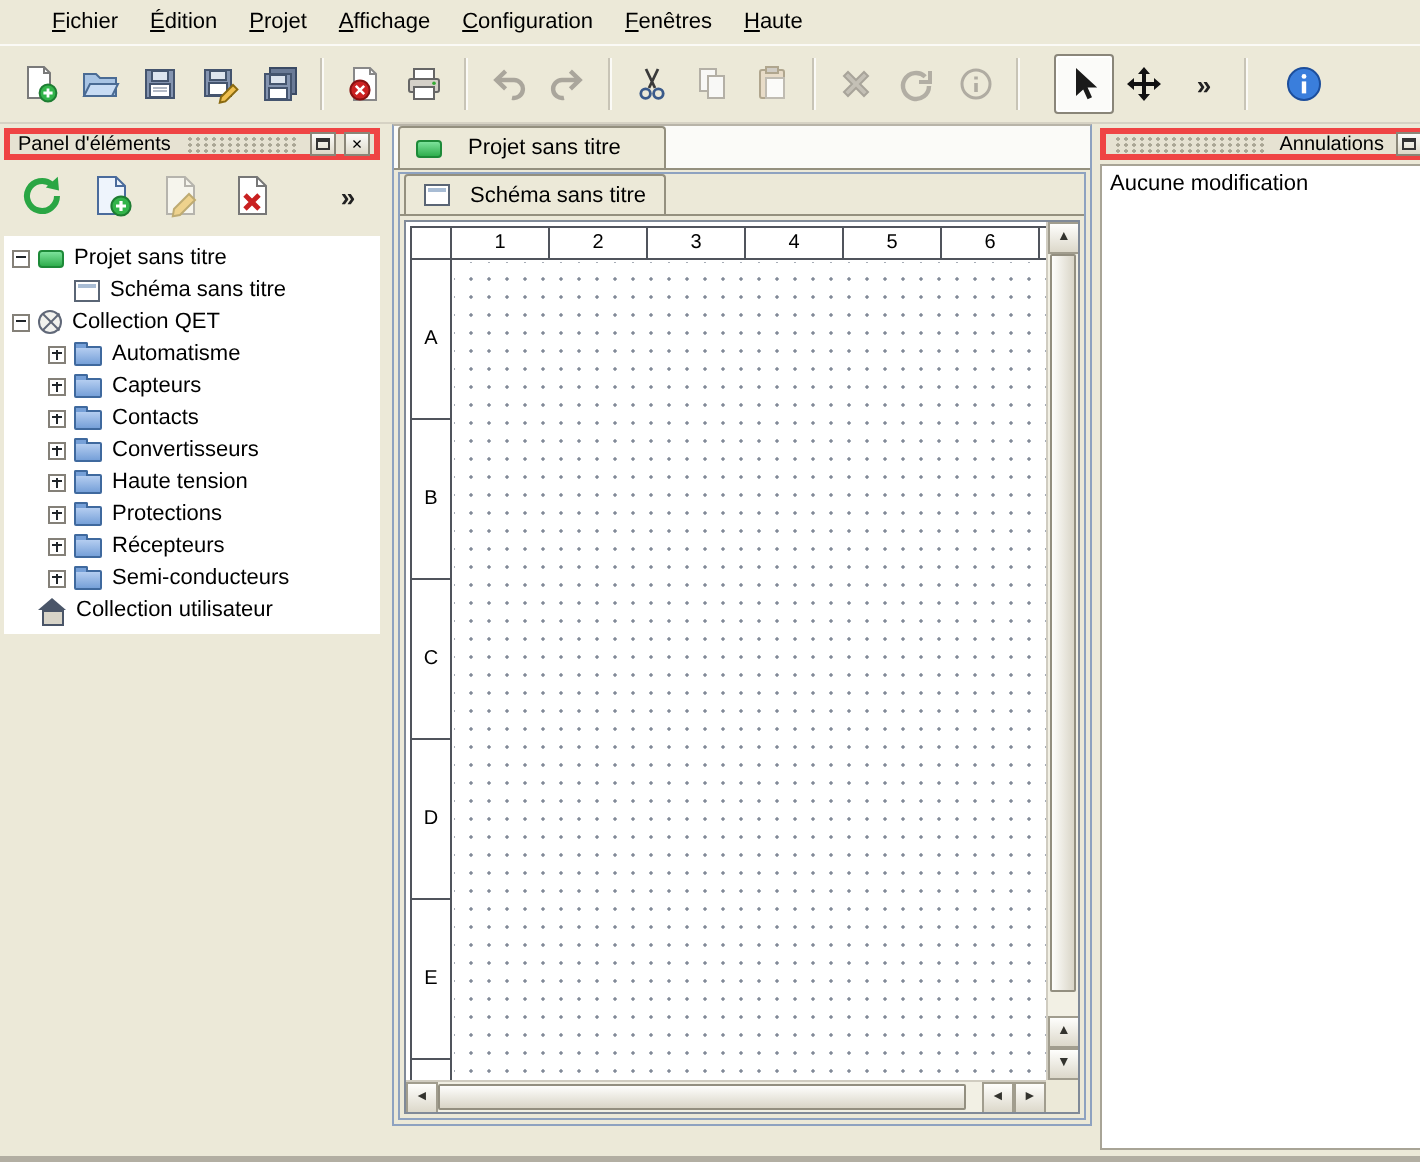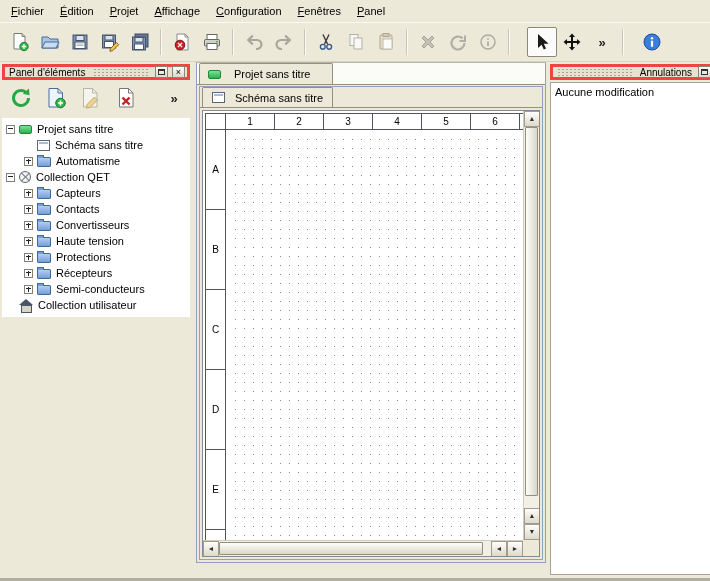--- a/index.html
+++ b/index.html
@@ -6,21 +6,21 @@
   html,body { background:#9a968a; }
   .app{
     position:relative; width:710px; height:581px; background:#ece9d8;
     font-family:"Liberation Sans","DejaVu Sans",sans-serif; font-size:11px; color:#000;
     overflow:hidden;
   }
   button{ appearance:none; border:0; background:transparent; padding:0; font:inherit; cursor:default; }
   svg{ display:block; }
 
   
-  .menubar{ height:22px; display:flex; align-items:center; padding-left:3px;text-align:center; }
+  .menubar{ height:22px; display:flex; align-items:center; padding-left:18px;text-align:center; }
   .menu-item{ display:inline-block; padding:3px 8px; }
   .menu-item::first-letter{ text-decoration:underline; }
 
   
   .toolbar{ height:40px; display:flex; align-items:center; padding:2px 5px;
             border-top:1px solid #fbfaf6; border-bottom:1px solid #d6d2c4; }
   .tbtn{ width:30px; height:30px; display:flex; align-items:center; justify-content:center;
          border:1px solid transparent; border-radius:2px; flex:none; }
   .tbtn.checked{ border:1px solid #8a867a; background:#fbfbf9; box-shadow:inset 0 0 0 1px #fff; }
   .tsep{ width:2px; height:26px; margin:0 5px; flex:none;
@@ -159,21 +159,21 @@
       <span class="menu-item">Édition</span>
 
       <span class="menu-item">Projet</span>
 
       <span class="menu-item">Affichage</span>
 
       <span class="menu-item">Configuration</span>
 
       <span class="menu-item">Fenêtres</span>
 
-      <span class="menu-item">Panel</span>
+      <span class="menu-item">Haute</span>
     </div>
 
   <div class="toolbar">
     <button class="tbtn">
       <svg width="20" height="20" viewBox="0 0 20 20">
           <path d="M4 1.5h8l3 3V17H4z" fill="#fff" stroke="#7a7a7a"></path>
           <path d="M12 1.5v3h3" fill="none" stroke="#7a7a7a"></path>
           <circle cx="14" cy="14.5" r="4.2" fill="#33b44a" stroke="#1e7d32"></circle>
           <path d="M14 12.2v4.6M11.7 14.5h4.6" stroke="#fff" stroke-width="1.4"></path>
         </svg>
@@ -356,30 +356,30 @@
           <span class="tlabel">Projet sans titre</span>
         </div>
 
         <div class="trow d1">
           <span class="exp leaf"></span>
           <span class="ti diagram"></span>
           <span class="tlabel">Schéma sans titre</span>
         </div>
 
 
-        <div class="trow d1">
-          <span class="exp plus"></span>
-          <span class="ti folder"></span>
-          <span class="tlabel">Automatisme</span>
-        </div>
-
         <div class="trow d0">
           <span class="exp minus"></span>
           <span class="ti qet"></span>
           <span class="tlabel">Collection QET</span>
+        </div>
+
+        <div class="trow d1">
+          <span class="exp plus"></span>
+          <span class="ti folder"></span>
+          <span class="tlabel">Automatisme</span>
         </div>
 
         <div class="trow d1">
           <span class="exp plus"></span>
           <span class="ti folder"></span>
           <span class="tlabel">Capteurs</span>
         </div>
 
         <div class="trow d1">
           <span class="exp plus"></span>

